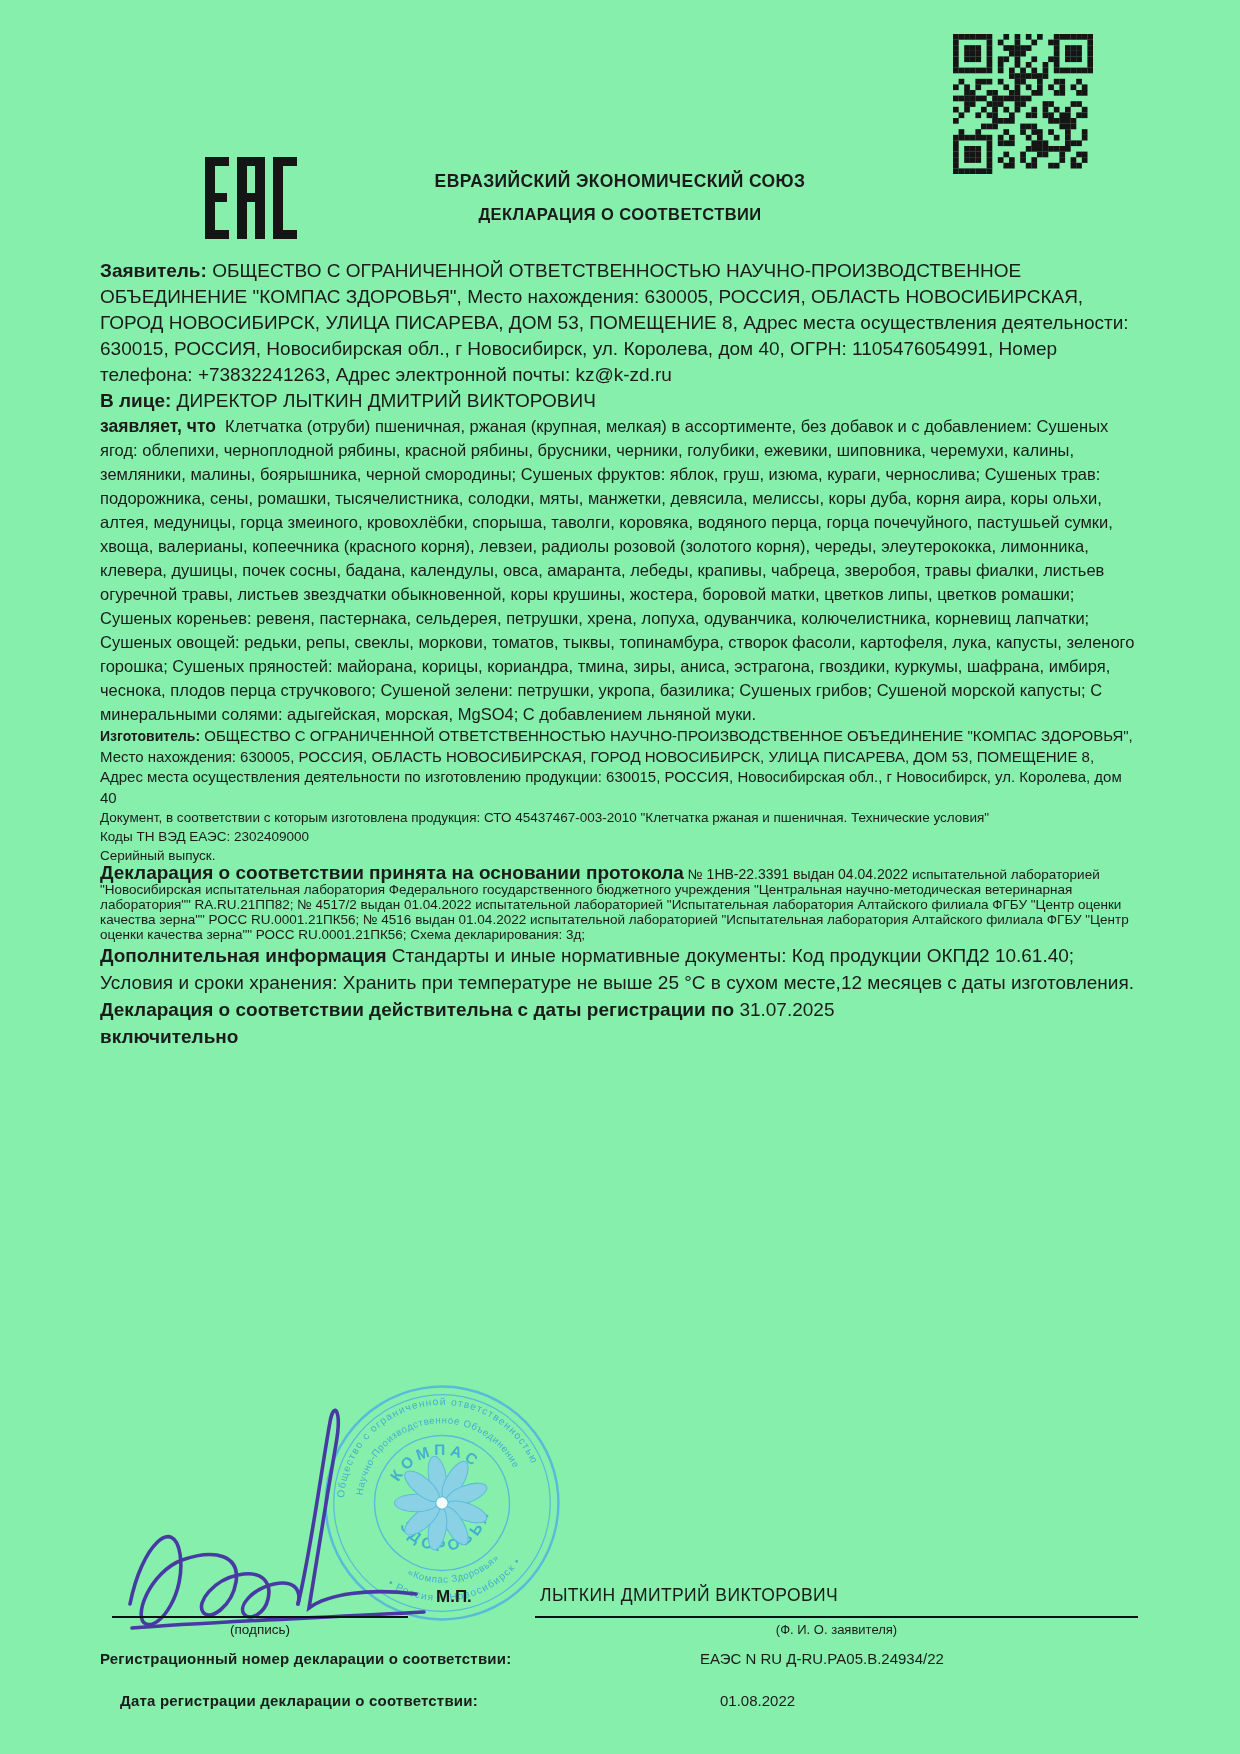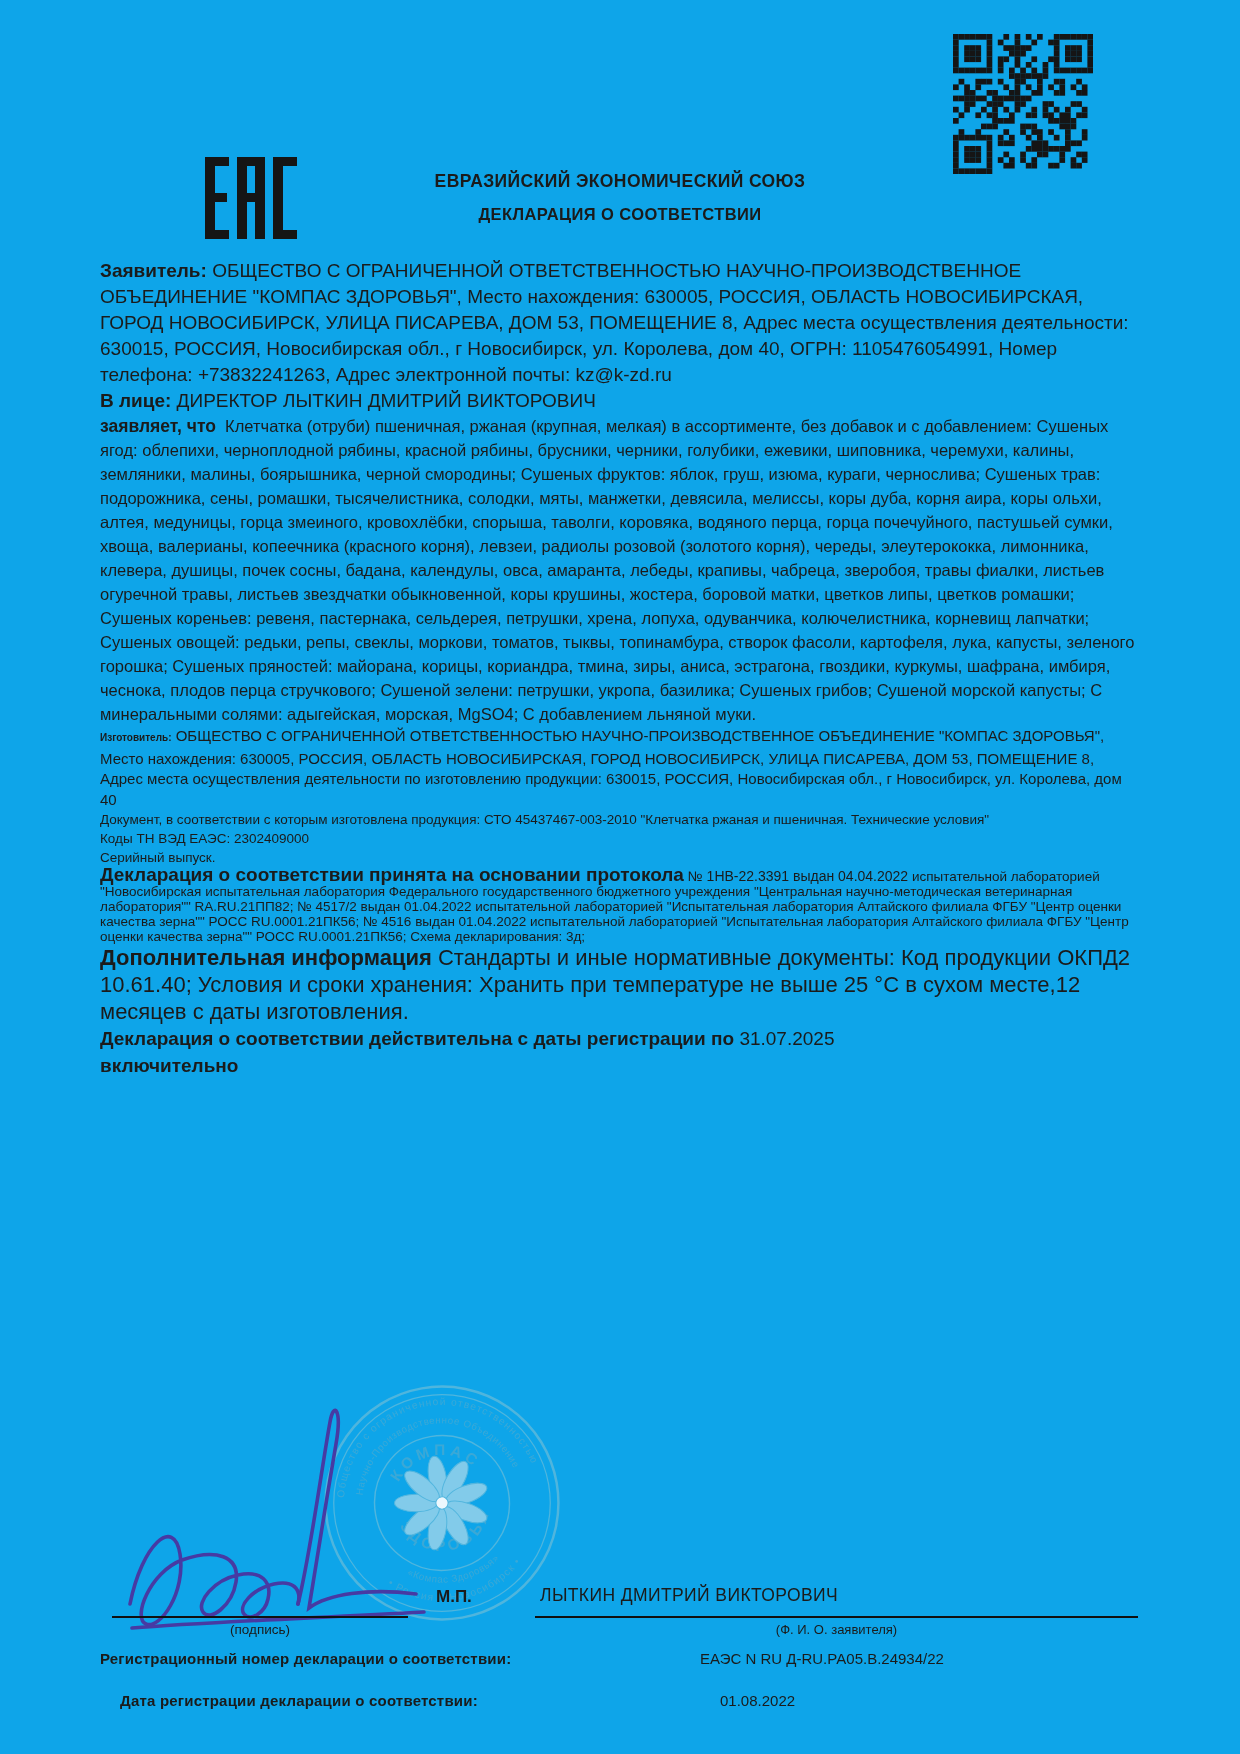--- a/index.html
+++ b/index.html
@@ -1,40 +1,40 @@
 <!DOCTYPE html>
 <html><head>
 <meta charset="utf-8">
 <style>
   html,body{margin:0;padding:0;background:#ffffff;}
-  .page{position:relative;width:1240px;height:1754px;background:#0ea5e9;overflow:hidden;
+  .page{position:relative;width:1240px;height:1754px;background:#86efac;overflow:hidden;
         font-family:"Liberation Sans",sans-serif;color:#1b1b1b;}
   
   .eac-logo{position:absolute;left:205px;top:157px;}
   .qr{position:absolute;left:953px;top:34px;width:140px;height:140px;}
   .qr rect{fill:#151515;}
   .hdr-title{position:absolute;top:171px;left:100px;width:1040px;text-align:center;
              font-size:17.5px;font-weight:bold;letter-spacing:.4px;}
   .hdr-subtitle{position:absolute;top:205px;left:100px;width:1040px;text-align:center;
              font-size:16.5px;font-weight:bold;letter-spacing:.4px;}
   
   .content{position:absolute;left:100px;top:258px;width:1040px;}
   .content p{margin:0;}
   .p-applicant{font-size:19px;line-height:26px;}
   .p-declares{margin-top:10px;font-size:16.5px;line-height:24px;}
   .p-declares b{font-size:17.5px;}
   .p-manufacturer{margin-top:5px;font-size:15px;line-height:20.5px;}
-  .p-manufacturer b{font-size:10px;}
+  .p-manufacturer b{font-size:14px;}
   .p-doc{font-size:13.5px;line-height:19px;}
   .p-kv{font-size:13.5px;line-height:19px;}
   .p-compliance{margin-top:18px;font-size:19px;line-height:27px;}
   .p-protocol{margin-top:40px;font-size:13.5px;line-height:15px;}
   .p-protocol .lbl{font-size:19px;}
   .p-protocol .intro{font-size:14px;}
-  .p-additional{margin-top:9px;font-size:22px;line-height:27px;}
+  .p-additional{margin-top:9px;font-size:19px;line-height:27px;}
   .p-validity{margin-top:14px;font-size:19px;line-height:27px;font-weight:bold;}
   .p-validity .date{font-weight:normal;}
   .p-validity .suffix{display:block;}
   
   .stamp{position:absolute;left:322px;top:1383px;z-index:1;}
   .signature{position:absolute;left:116px;top:1396px;z-index:2;}
   .rule{position:absolute;height:2px;background:#101010;z-index:3;}
   .rule-sign{left:112px;top:1616px;width:296px;}
   .rule-name{left:535px;top:1616px;width:603px;}
   .cap{position:absolute;font-size:13.5px;text-align:center;z-index:3;}

